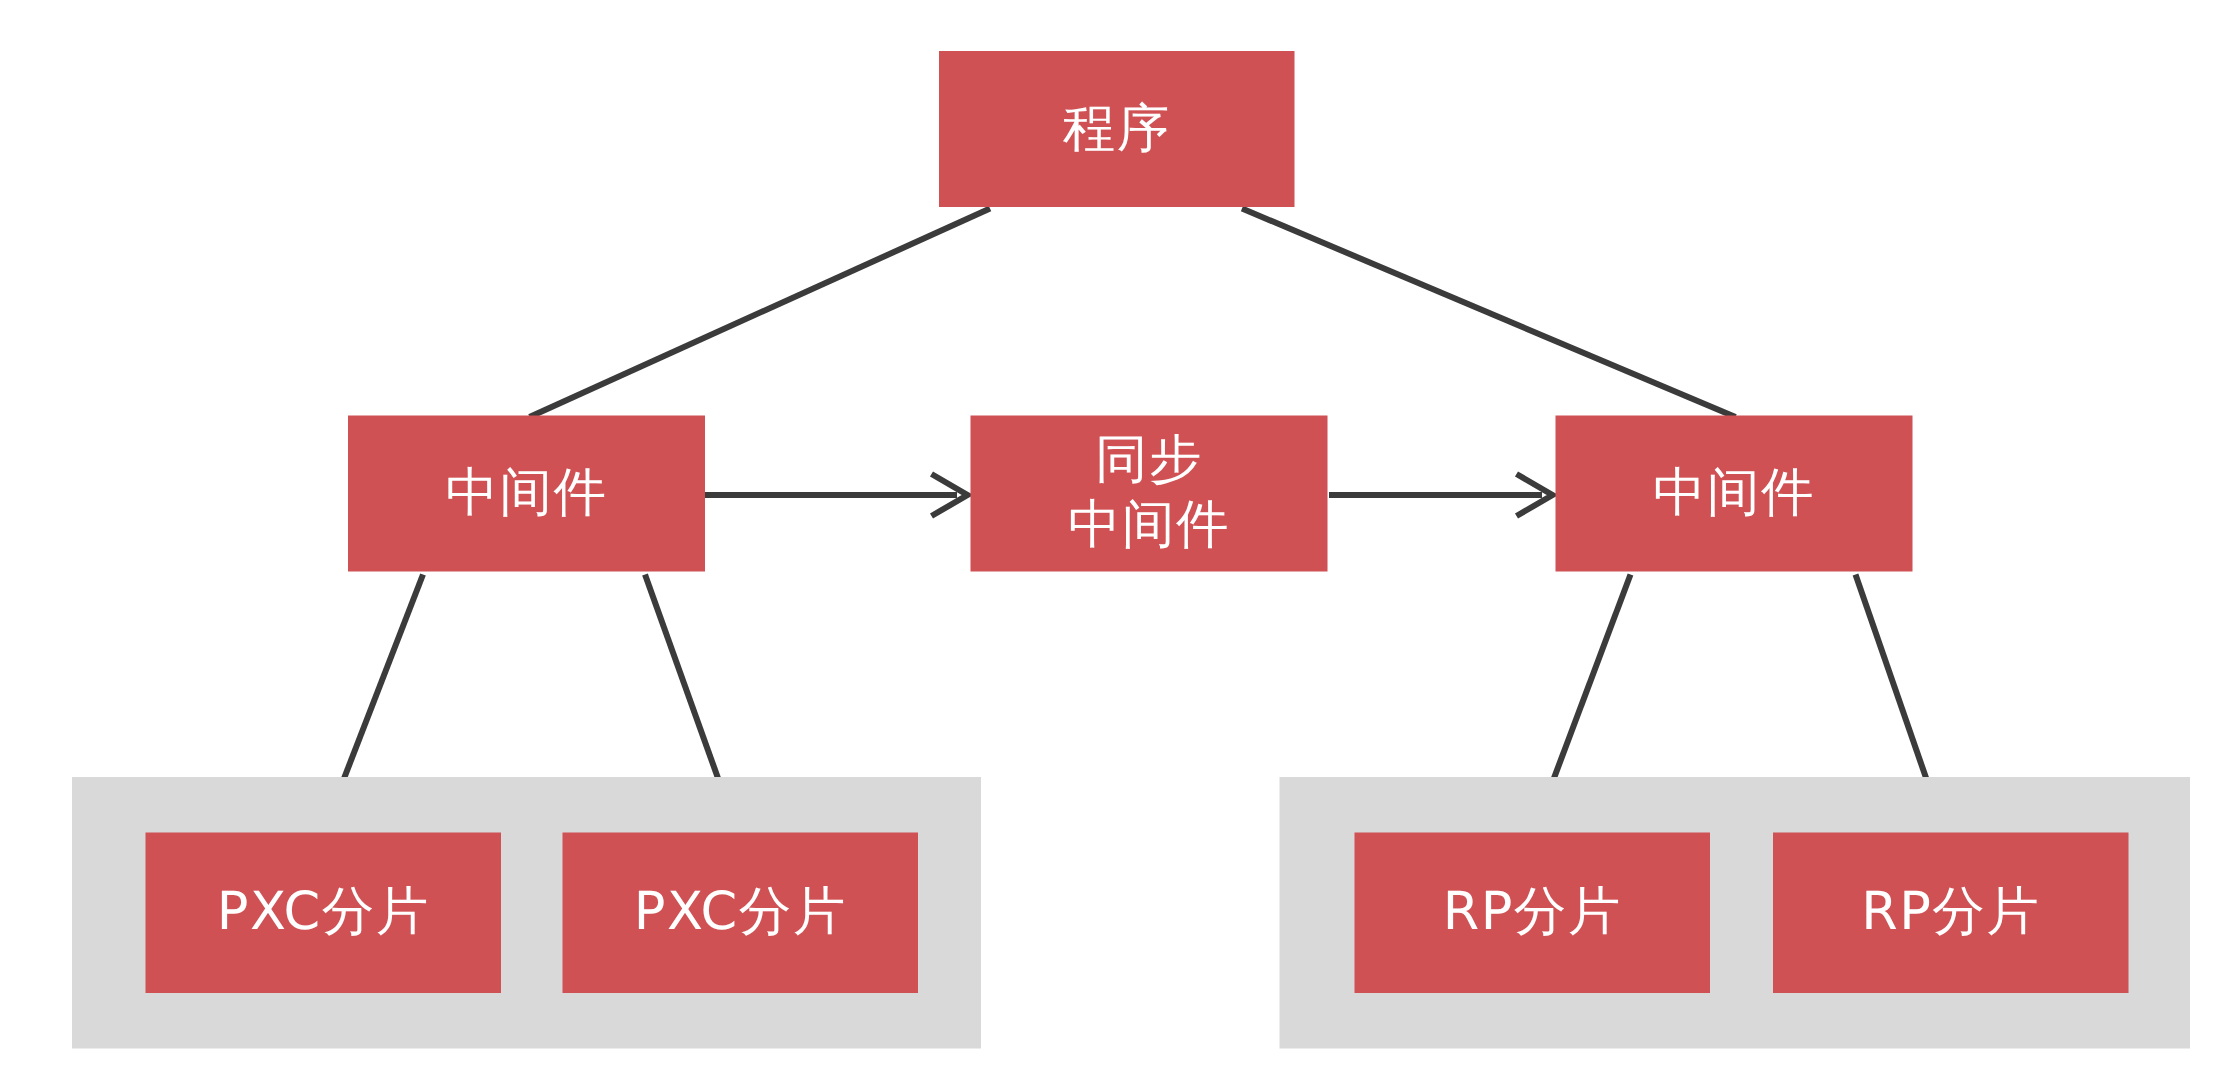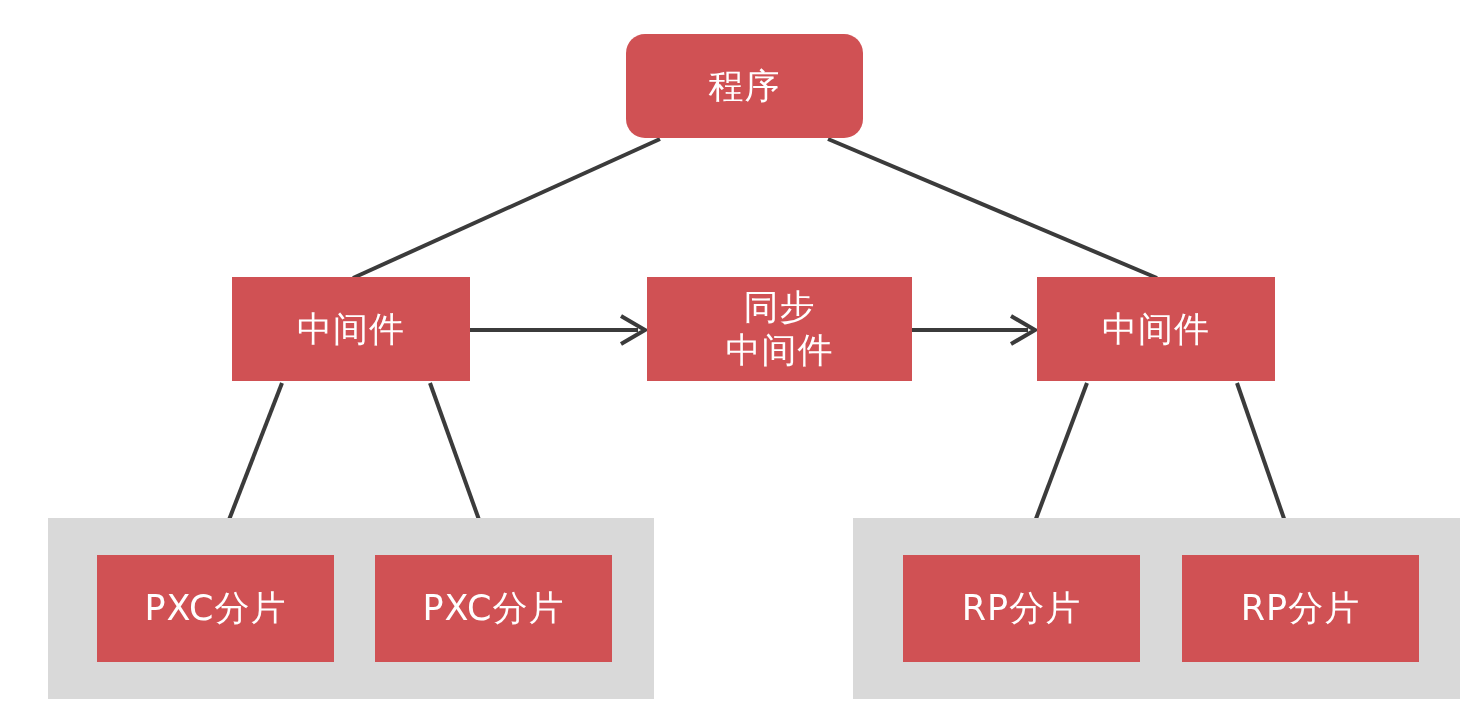--- a/index.html
+++ b/index.html
@@ -51,23 +51,23 @@
     color: var(--node-text);
     display: flex;
     align-items: center;
     justify-content: center;
     text-align: center;
     font-size: 35px;
     line-height: 1.22;
     white-space: pre-line;
     letter-spacing: 1px;
   }
-  .node-program          { left: 626px;  top: 34px;  width: 237px; height: 104px; border-radius: 19px; }
+  .node-program          { left: 626px;  top: 34px;  width: 237px; height: 104px; }
   .node-middleware-left  { left: 232px;  top: 277px; width: 238px; height: 104px; }
-  .node-sync-middleware  { left: 647px;  top: 277px; width: 265px; height: 104px; }
+  .node-sync-middleware  { left: 647px;  top: 277px; width: 238px; height: 104px; }
   .node-middleware-right { left: 1037px; top: 277px; width: 238px; height: 104px; }
   .node-pxc-1 { left: 97px;   top: 555px; width: 237px; height: 107px; }
   .node-pxc-2 { left: 375px;  top: 555px; width: 237px; height: 107px; }
   .node-rp-1  { left: 903px;  top: 555px; width: 237px; height: 107px; }
   .node-rp-2  { left: 1182px; top: 555px; width: 237px; height: 107px; }
 </style>
 </head>
 <body>
 
 <div class="canvas">

